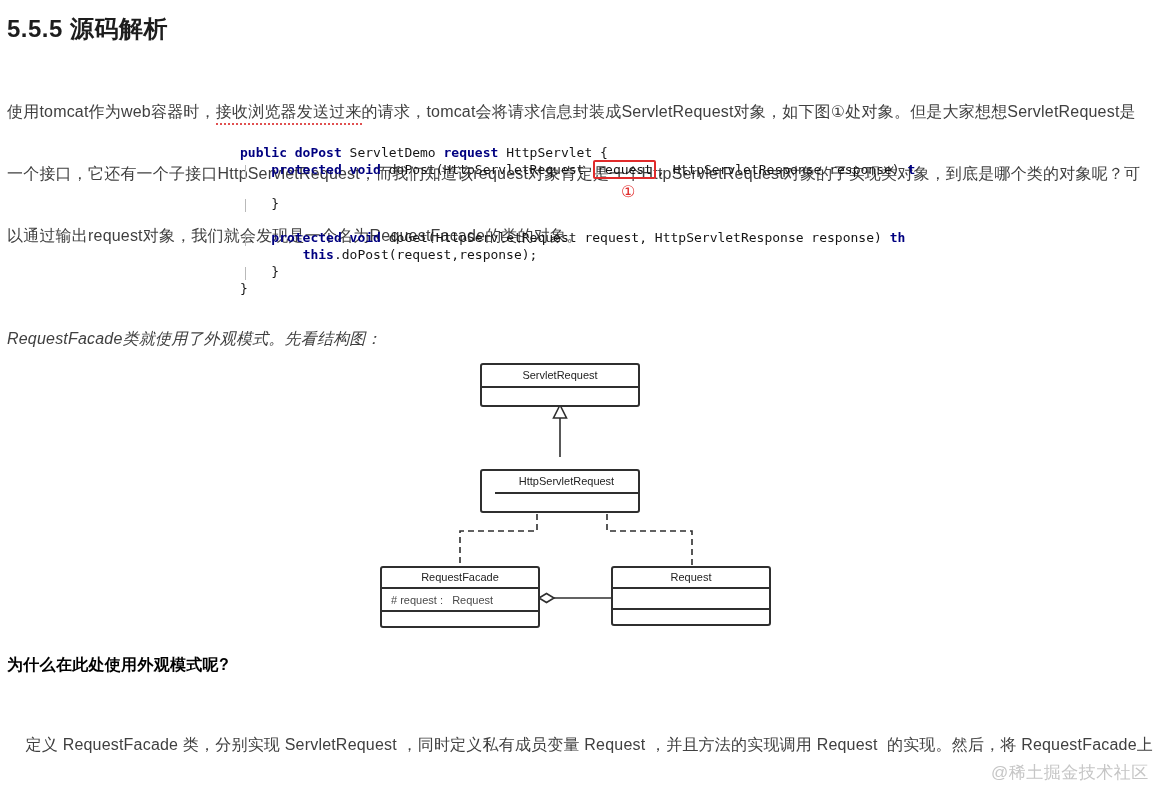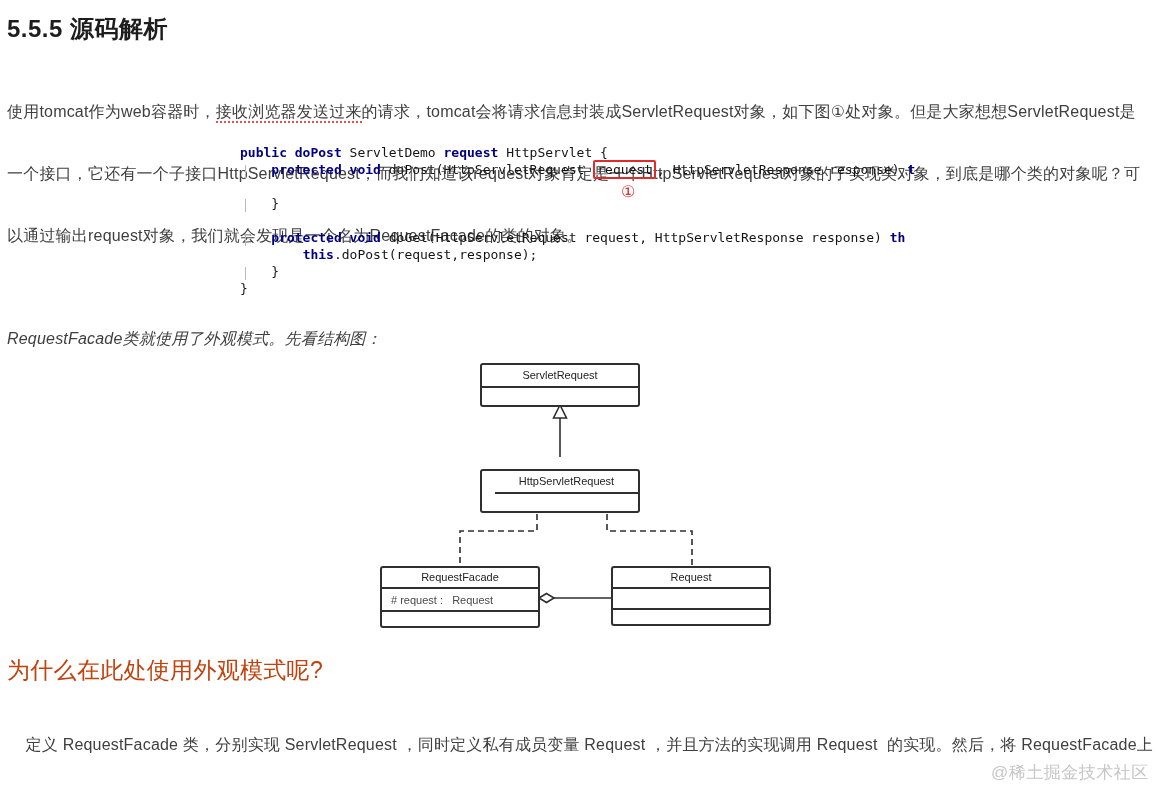--- a/index.html
+++ b/index.html
@@ -6,21 +6,21 @@
   html,body { width:1159px; height:785px; background:#ffffff; overflow:hidden;
               font-family:"Liberation Sans","DejaVu Sans",sans-serif; }
   .page { position:relative; width:1159px; height:785px; background:#fff; }
 
   .h-main { position:absolute; left:7px; top:13px; font-size:24px; font-weight:bold;
             color:#1d1d1d; letter-spacing:0.5px; }
 
   .para { position:absolute; left:7px; color:#404040; font-size:16px;
           letter-spacing:0.2px; white-space:pre; }
   .pline { height:26px; line-height:26px; }
-  .red-underline { border-bottom:2px dotted #e05050; padding-bottom:1px; }
+  .red-underline { border-bottom:2px dotted #e05050; padding-bottom:1px;font-family:Liberation Mono, monospace; }
 
   
   .code { position:absolute; left:240px; top:144px; width:670px; height:158px;
           font-family:"DejaVu Sans Mono","Liberation Mono",monospace;
           font-size:13px; color:#141414; }
   .code-line { height:17px; line-height:17px; white-space:pre; }
   .kw { color:#000080; font-weight:bold; }
   .boxed { border:2px solid #e02b2b; border-radius:2px; padding:0 2px; margin:0 1px; }
   .annot { position:absolute; left:381px; top:40px; color:#e02b2b; font-size:16px;
            line-height:16px; }
@@ -30,22 +30,22 @@
   .diagram { position:absolute; left:378px; top:360px; width:400px; height:275px; }
   .uml-svg { position:absolute; left:0; top:0; }
   .uml-box { position:absolute; width:160px; background:#fff; border:2px solid #2f2f2f;
              border-radius:3px; }
   .uml-title { height:21px; line-height:21px; text-align:center; font-weight:normal;
                font-size:11px; color:#222; }
   .uml-comp { border-top:2px solid #2f2f2f; }
   .uml-attr { height:23px; line-height:23px; font-size:11px; color:#4a4a4a;
               padding-left:9px; white-space:pre; }
 
-  .h-sub { position:absolute; left:7px; top:655px; font-size:23px; font-weight:normal;
-           color:#c2410c; letter-spacing:0.3px; }
+  .h-sub { position:absolute; left:7px; top:655px; font-size:16px; font-weight:bold;
+           color:#000000; letter-spacing:0.3px; }
 
   .watermark { position:absolute; left:991px; top:761px; font-size:17px;
                color:#c6c6c6; letter-spacing:0.5px; }
 </style>
 </head>
 <body>
 
 <div class="page">
 
   <div class="h-main">5.5.5 源码解析</div>

